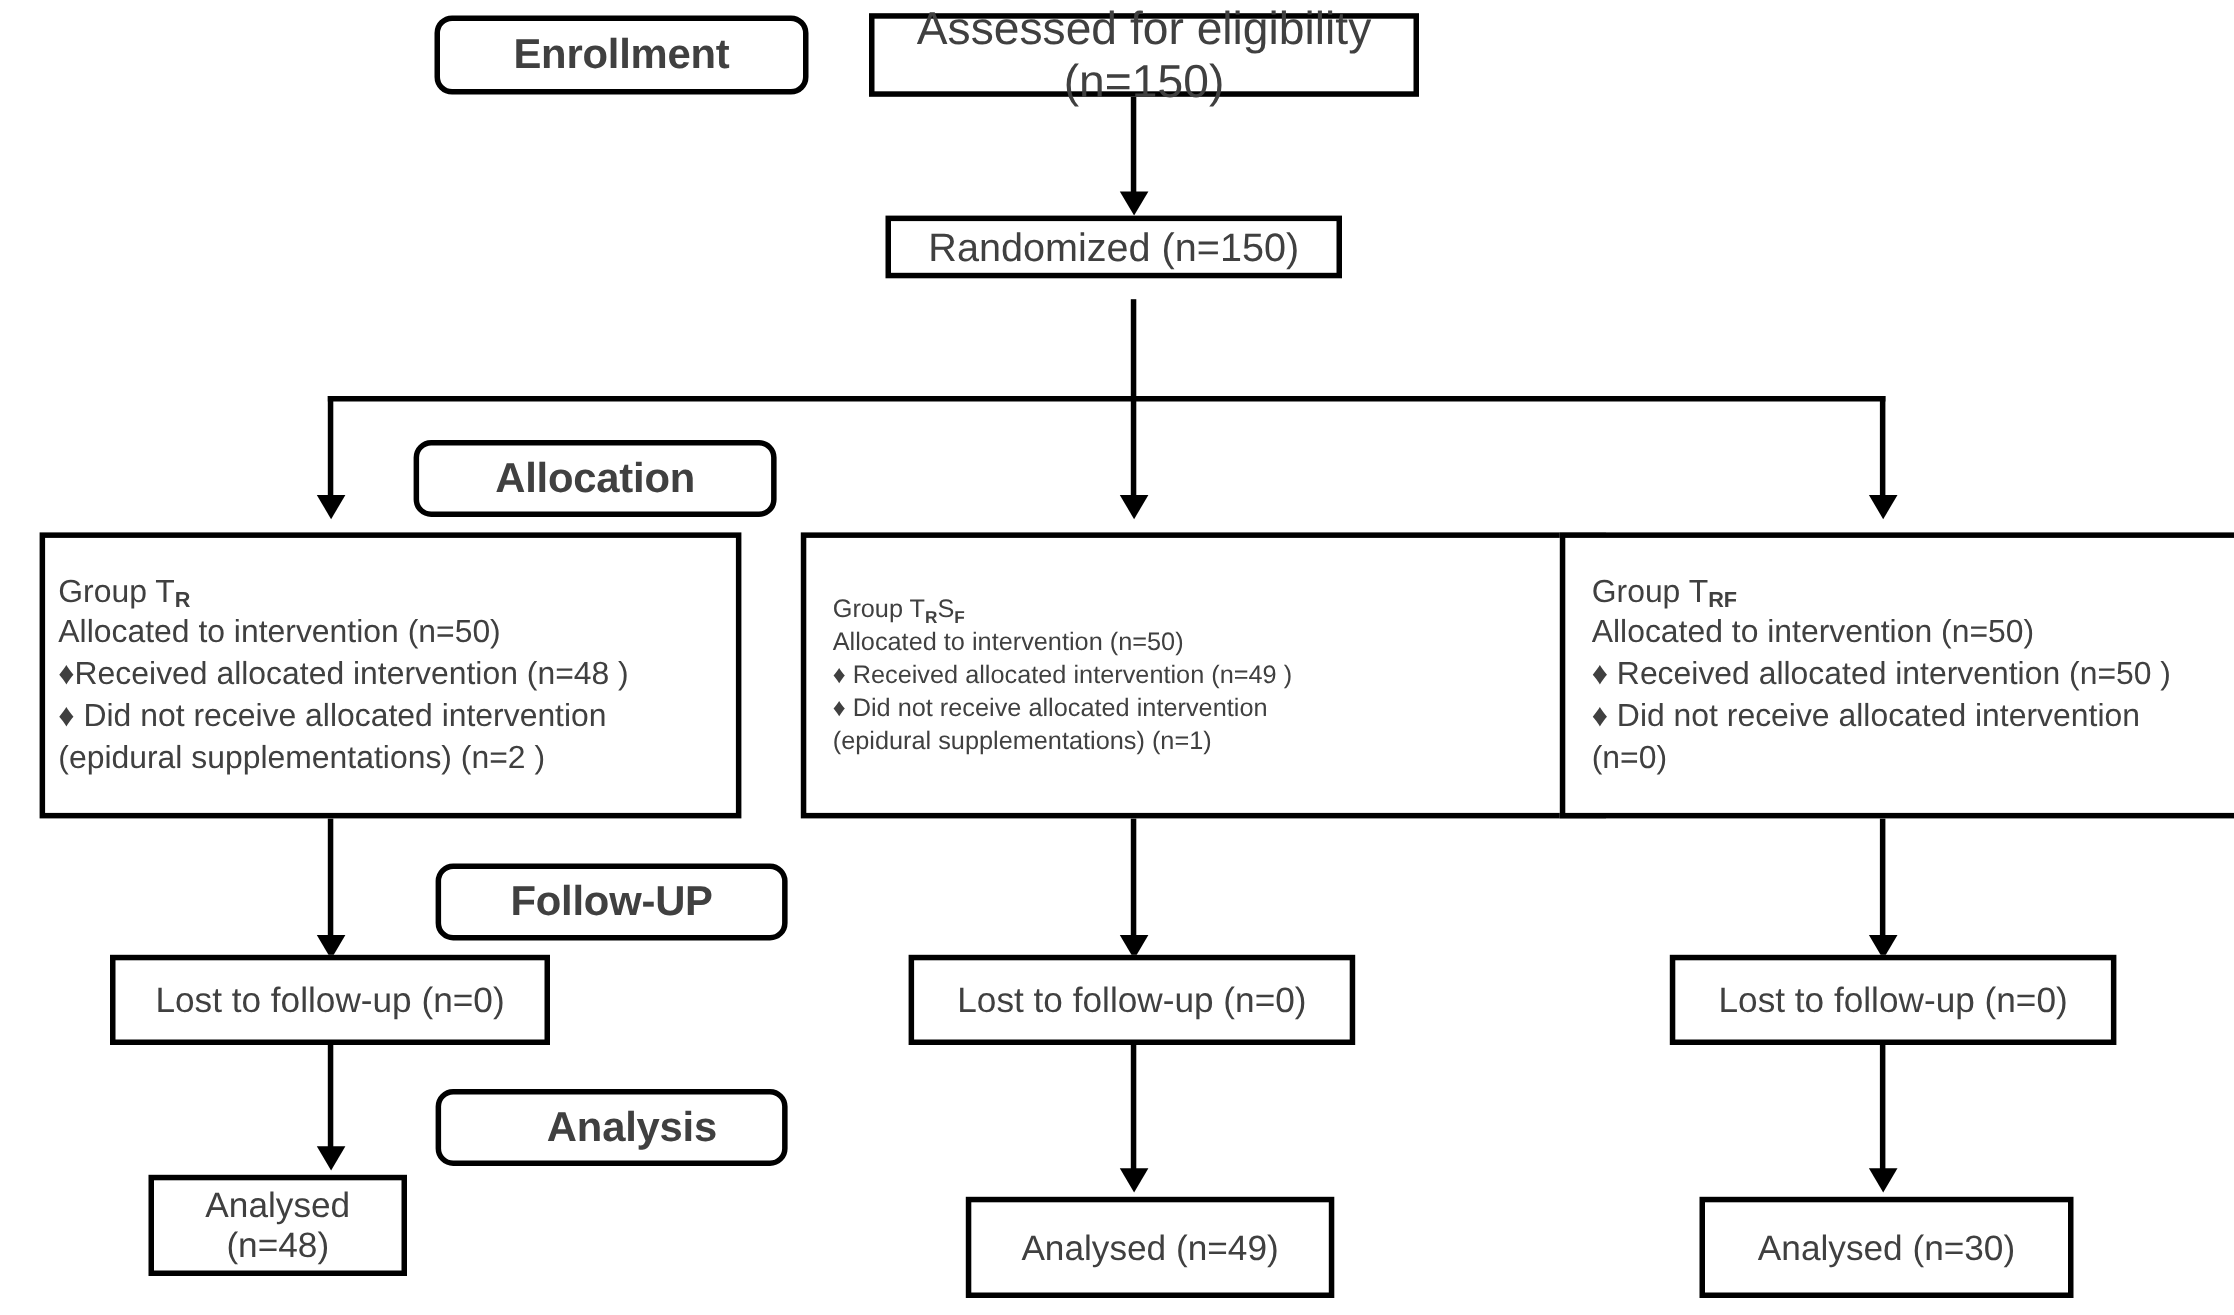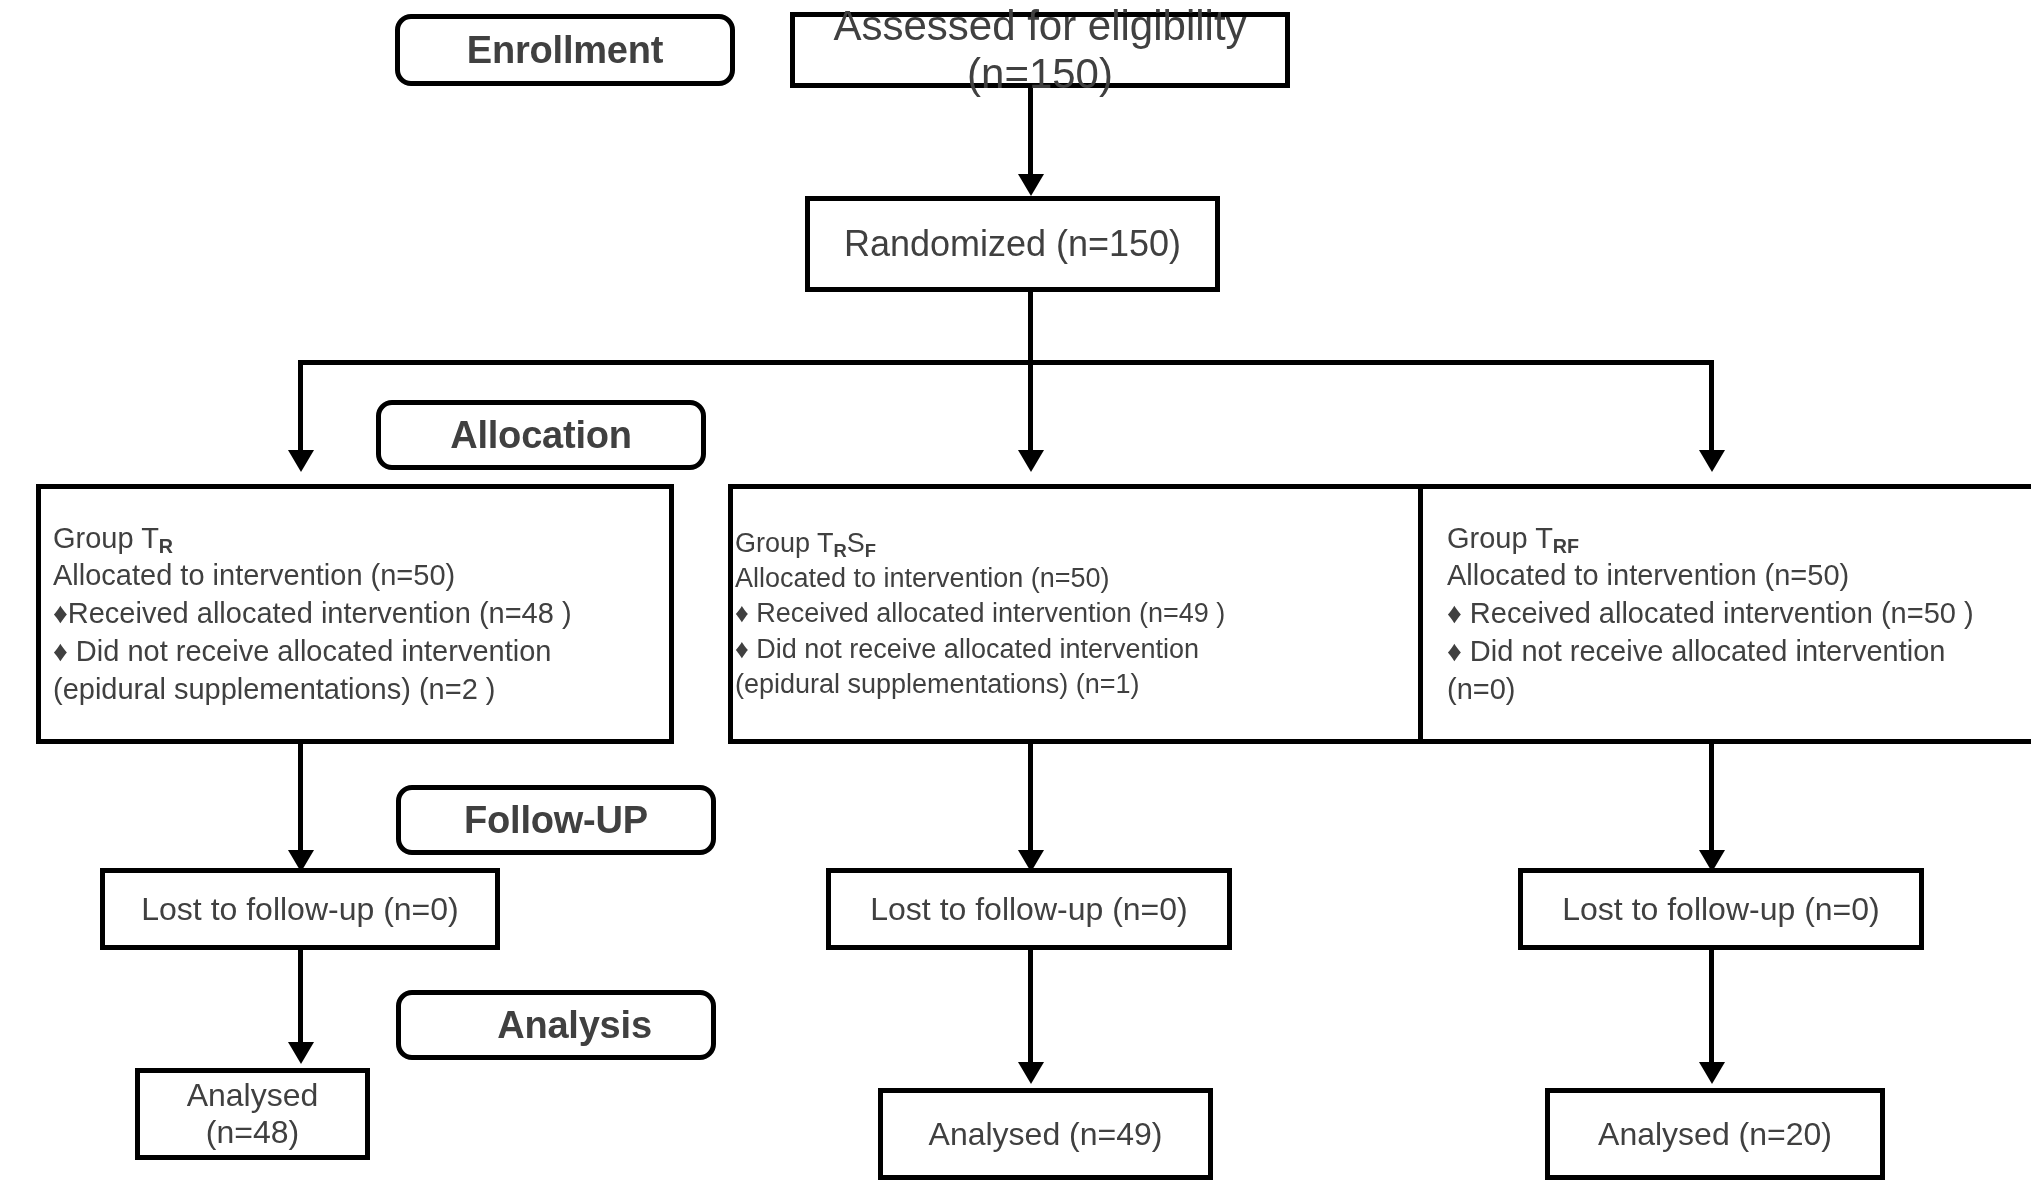--- a/index.html
+++ b/index.html
@@ -103,21 +103,21 @@
     <span>Enrollment</span>
   </div>
 
   <div class="box box-center" style="left:790px; top:12px; width:500px; height:76px; font-size:42px;">
     <span>Assessed for eligibility (n=150)</span>
   </div>
 
   <div class="vline" style="left:1028px; top:88px; height:102px;"></div>
   <div class="arrowhead" style="left:1018px; top:174px;"></div>
 
-  <div class="box box-center" style="left:805px; top:196px; width:415px; height:96px; font-size:36px;">
+  <div class="box box-center" style="left:805px; top:196px; width:415px; height:57px; font-size:36px;">
     <span>Randomized (n=150)</span>
   </div>
 
   <div class="vline" style="left:1028px; top:272px; height:92px;"></div>
 
   <div class="hline" style="left:298px; top:360px; width:1416px;"></div>
 
   <div class="vline" style="left:298px; top:360px; height:96px;"></div>
   <div class="arrowhead" style="left:288px; top:450px;"></div>
 
@@ -134,21 +134,21 @@
   <div class="box box-left" style="left:8px; top:484px; width:638px; height:260px; font-size:29px; padding:10px 12px;">
     <span class="box-line">
       <span>Group T</span><sub>R</sub>
     </span>
     <span class="box-line">Allocated to intervention (n=50)</span>
     <span class="bullet-line">♦Received allocated intervention (n=48 )</span>
     <span class="bullet-line">♦ Did not receive allocated intervention</span>
     <span class="bullet-line">(epidural supplementations) (n=2 )</span>
   </div>
 
-  <div class="box box-left" style="left:700px; top:484px; width:732px; height:260px; font-size:27px; padding:10px 2px;">
+  <div class="box box-left" style="left:700px; top:484px; width:732px; height:260px; font-size:23px; padding:10px 24px;">
     <span class="box-line">
       <span>Group T</span><sub>R</sub><span>S</span><sub>F</sub>
     </span>
     <span class="box-line">Allocated to intervention  (n=50)</span>
     <span class="bullet-line">♦ Received allocated intervention  (n=49 )</span>
     <span class="bullet-line">♦  Did not receive allocated intervention</span>
     <span class="bullet-line">(epidural supplementations) (n=1)</span>
   </div>
 
   <div class="box box-left" style="left:1390px; top:484px; width:636px; height:260px; font-size:29px; padding:10px 24px;">
@@ -201,16 +201,16 @@
 
   <div class="box box-center" style="left:135px; top:1068px; width:235px; height:92px; font-size:32px;">
     <span>Analysed  (n=48)</span>
   </div>
 
   <div class="box box-center" style="left:862px; top:1088px; width:335px; height:92px; font-size:32px;margin-left:16px;">
     <span>Analysed  (n=49)</span>
   </div>
 
   <div class="box box-center" style="left:1545px; top:1088px; width:340px; height:92px; font-size:32px;">
-    <span>Analysed  (n=20)</span>
+    <span>Analysed  (n=30)</span>
   </div>
 
 </div>
 
 </body></html>

